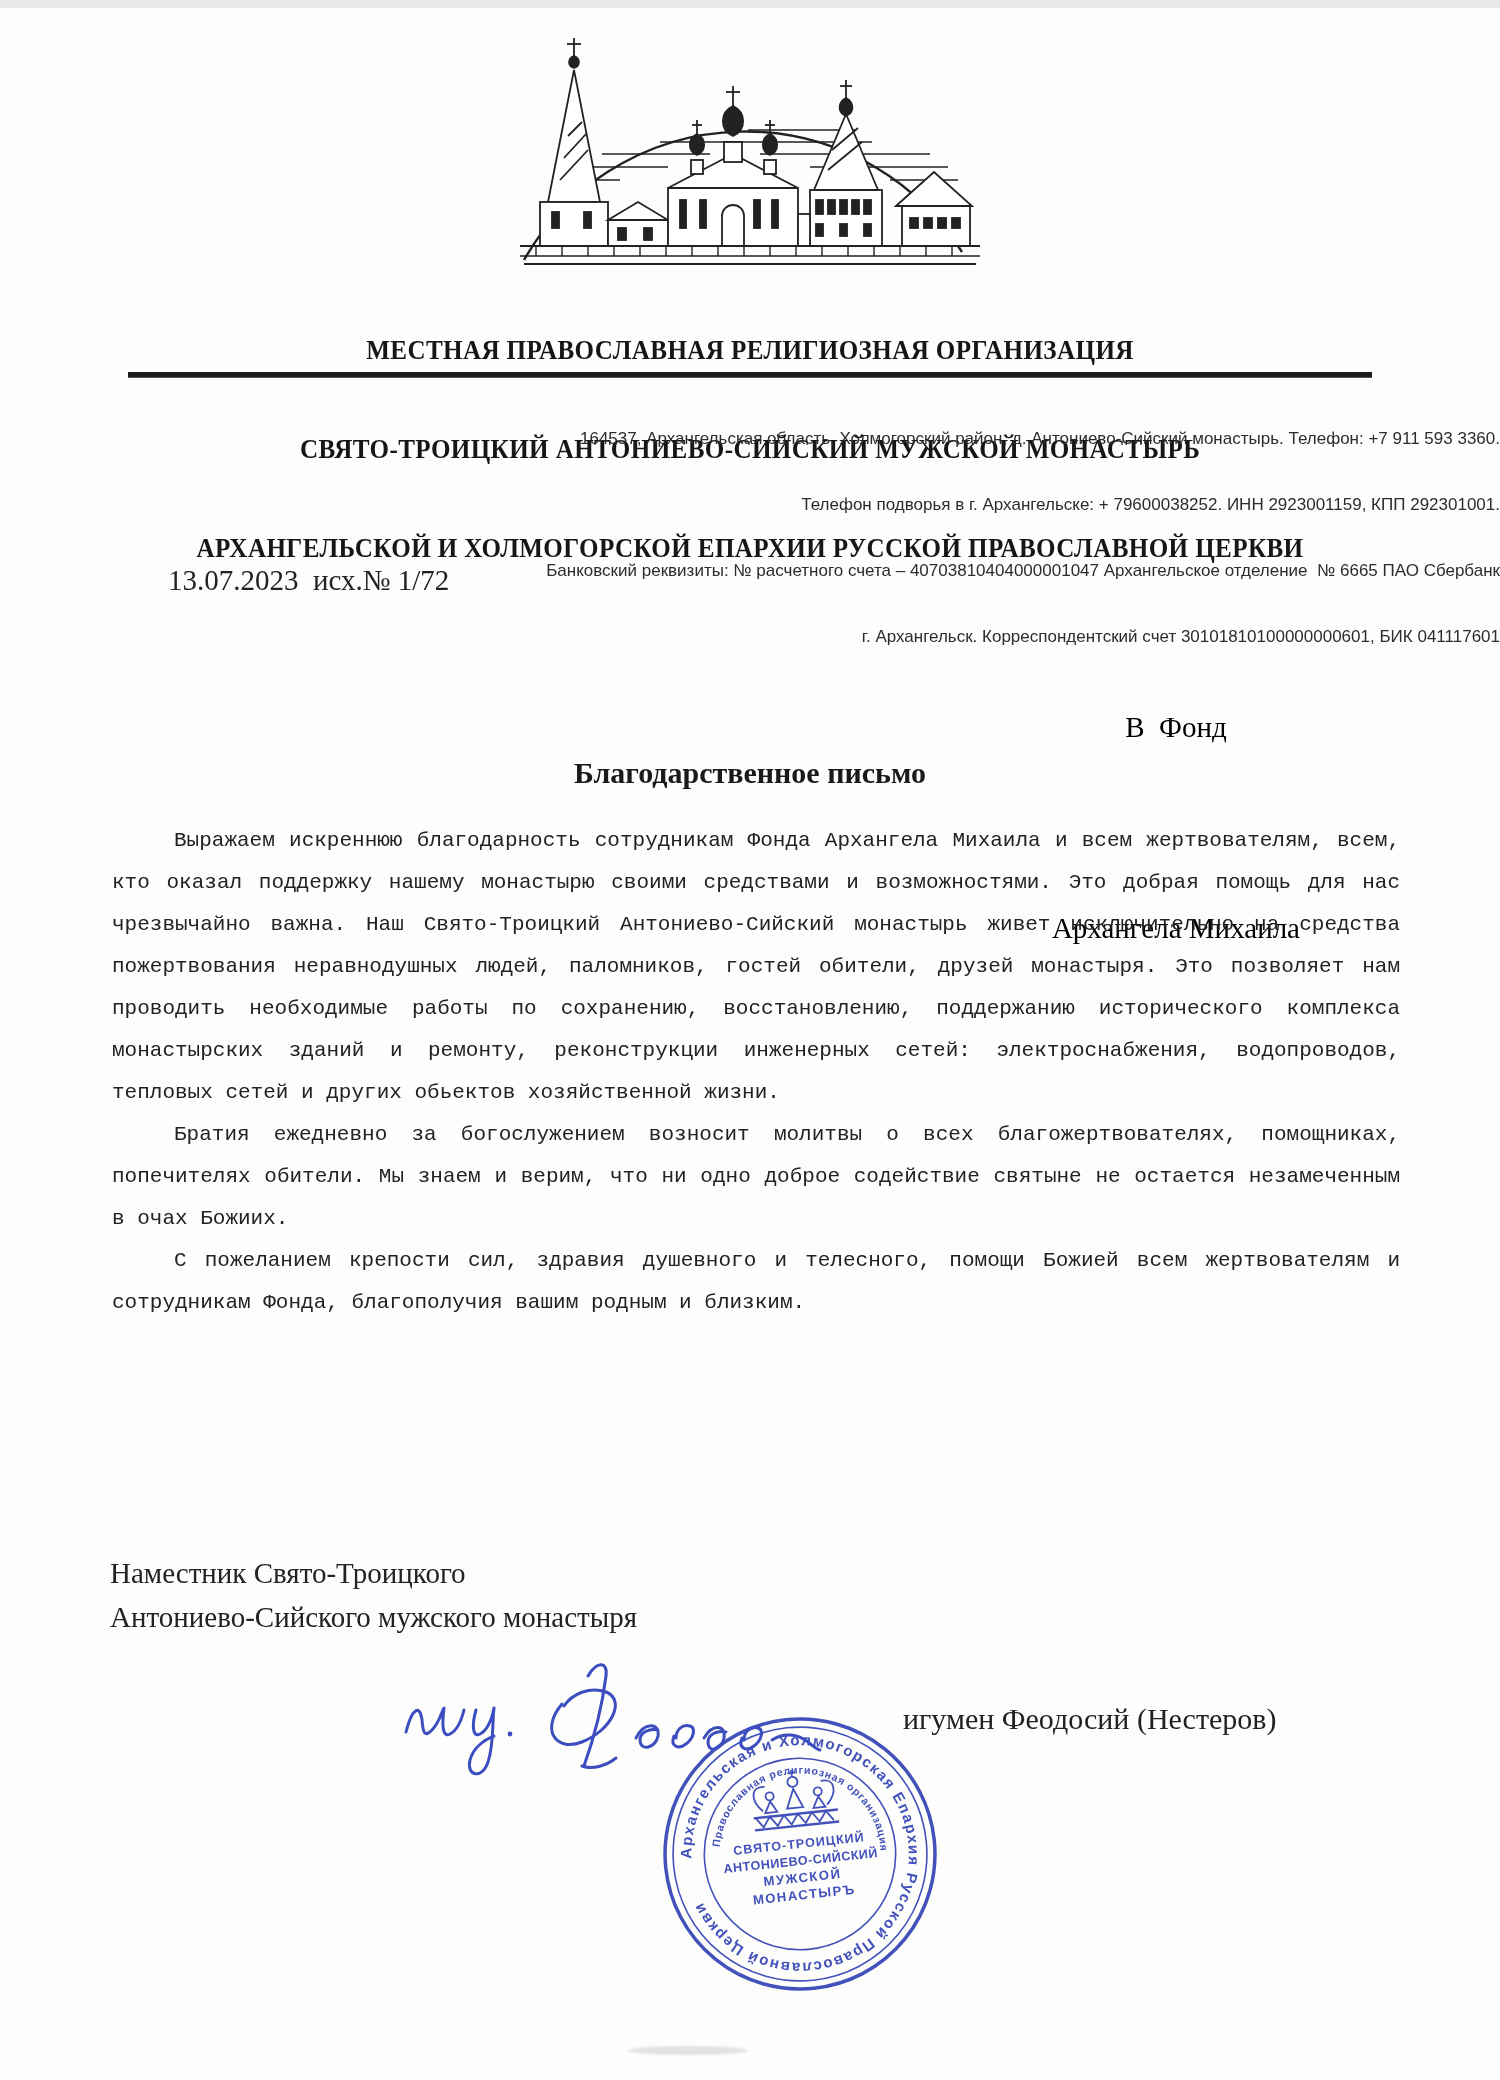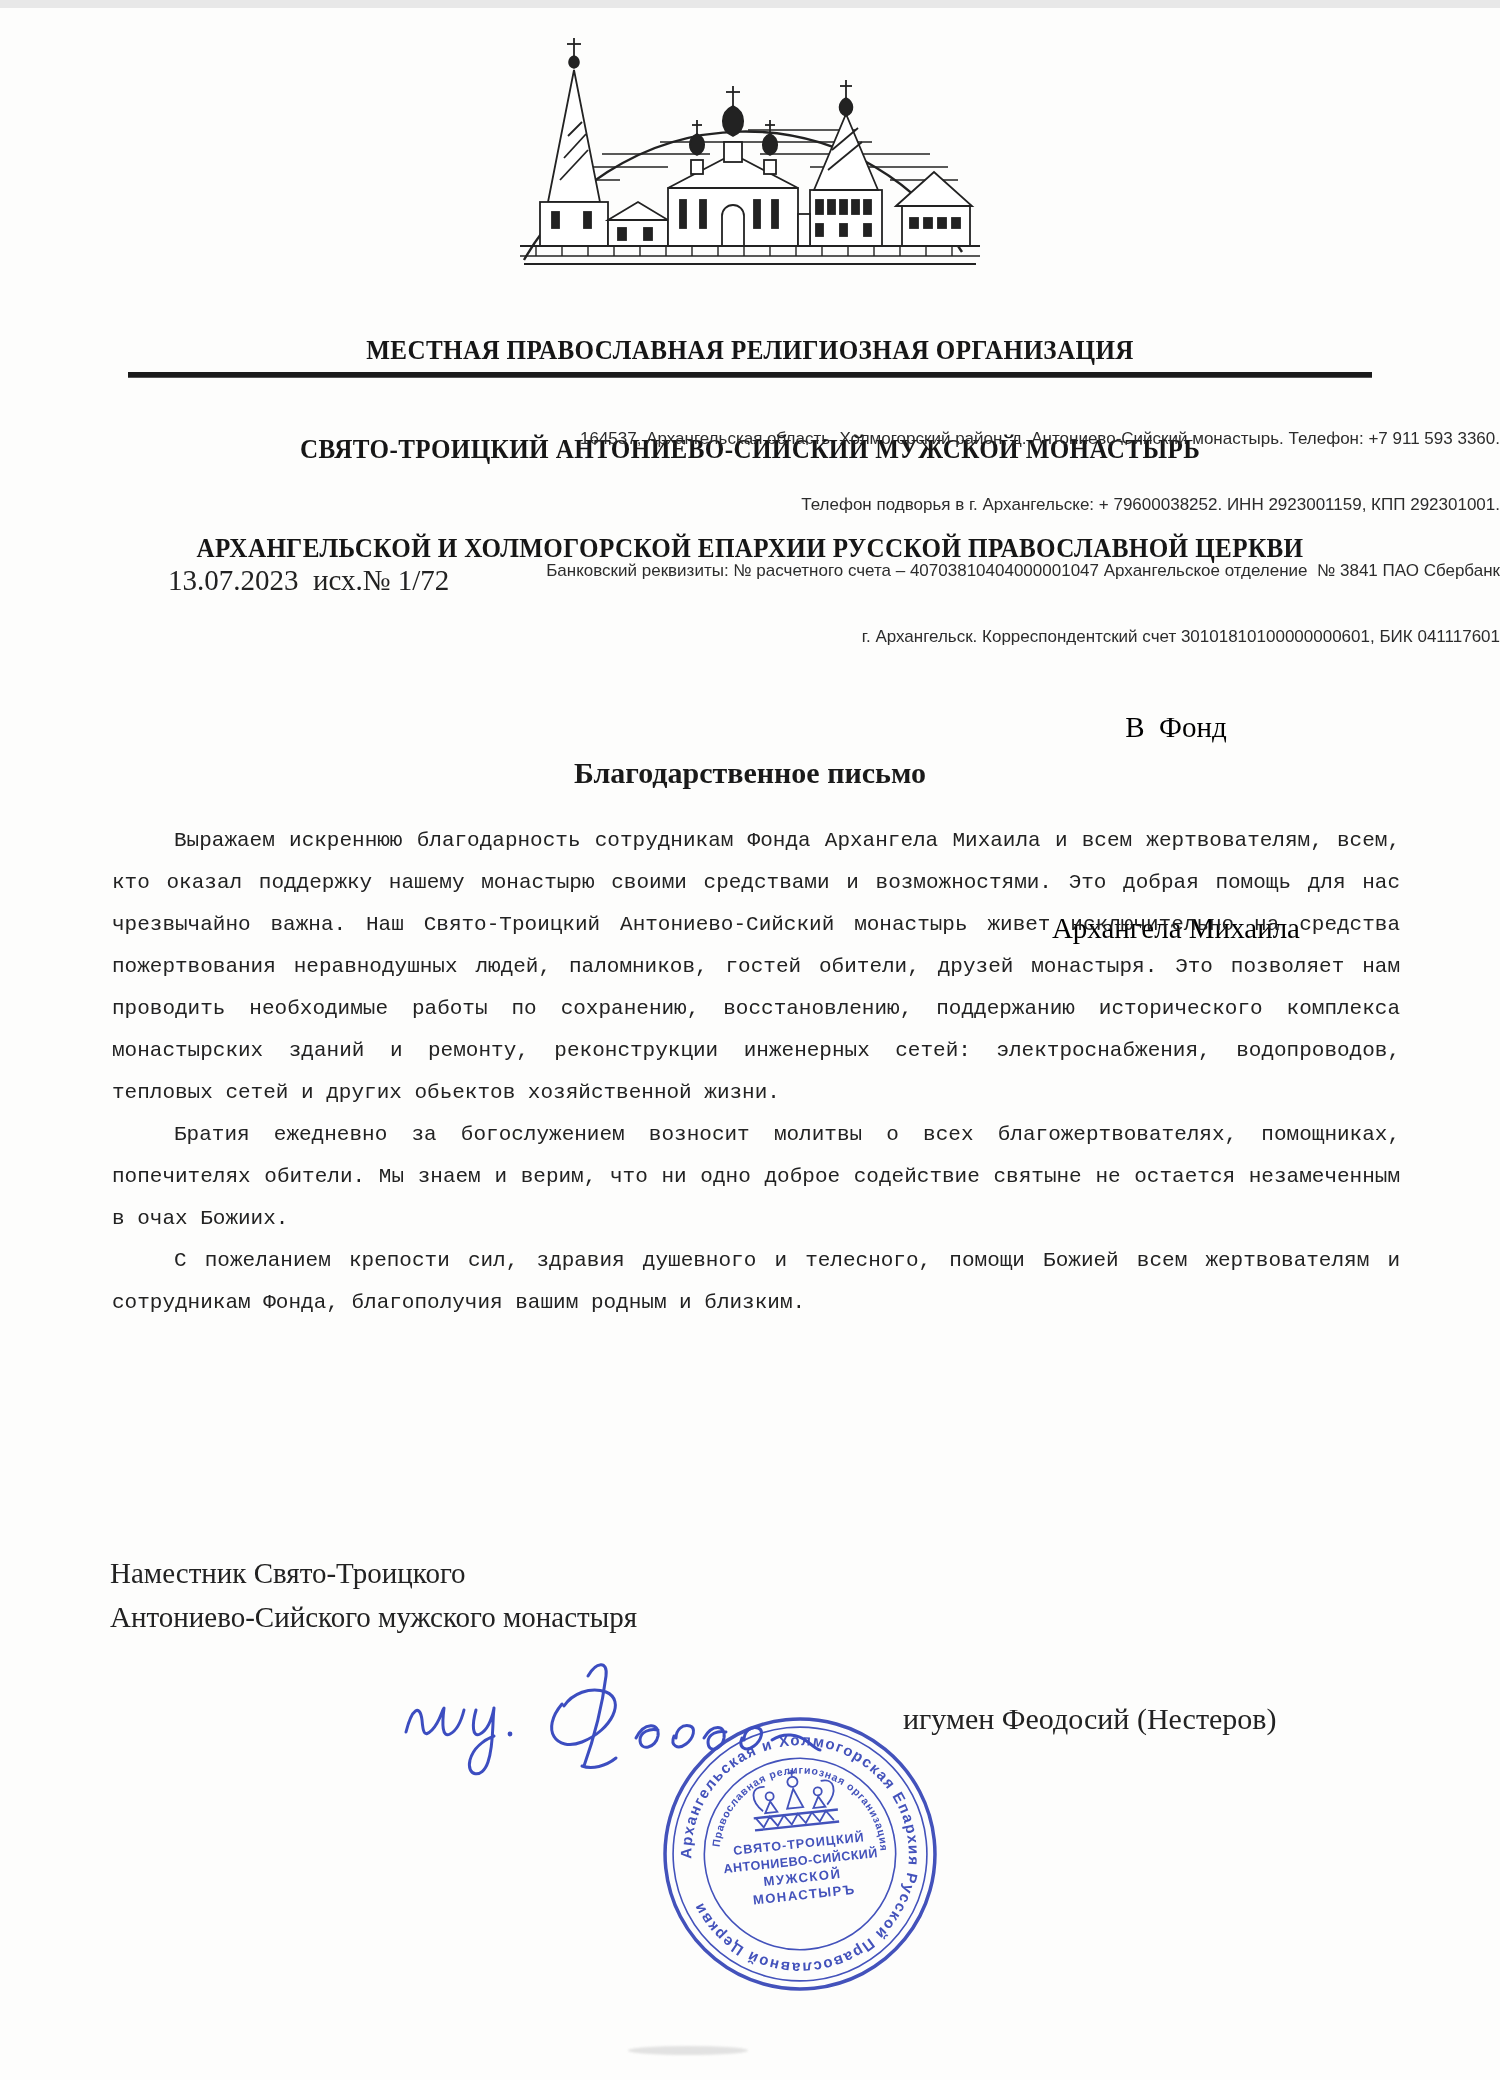--- a/index.html
+++ b/index.html
@@ -173,21 +173,21 @@
     <div>МЕСТНАЯ ПРАВОСЛАВНАЯ РЕЛИГИОЗНАЯ ОРГАНИЗАЦИЯ</div>
     <div>СВЯТО-ТРОИЦКИЙ АНТОНИЕВО-СИЙСКИЙ МУЖСКОЙ МОНАСТЫРЬ</div>
     <div>АРХАНГЕЛЬСКОЙ И ХОЛМОГОРСКОЙ ЕПАРХИИ РУССКОЙ ПРАВОСЛАВНОЙ ЦЕРКВИ</div>
   </div>
 
   <div class="header-rule"></div>
 
   <div class="contact">
     <div>164537, Архангельская область, Холмогорский район, д. Антониево-Сийский монастырь. Телефон: +7 911 593 3360.</div>
     <div>Телефон подворья в г. Архангельске: + 79600038252. ИНН 2923001159, КПП 292301001.</div>
-    <div>Банковский реквизиты: № расчетного счета – 40703810404000001047 Архангельское отделение  № 3841 ПАО Сбербанк</div>
+    <div>Банковский реквизиты: № расчетного счета – 40703810404000001047 Архангельское отделение  № 6665 ПАО Сбербанк</div>
     <div>г. Архангельск. Корреспондентский счет 30101810100000000601, БИК 041117601</div>
   </div>
 
   <div class="date-line">13.07.2023  исх.№ 1/72</div>
 
   <div class="recipient">
     <div>В  Фонд</div>
     <div>Архангела Михаила</div>
   </div>
 

